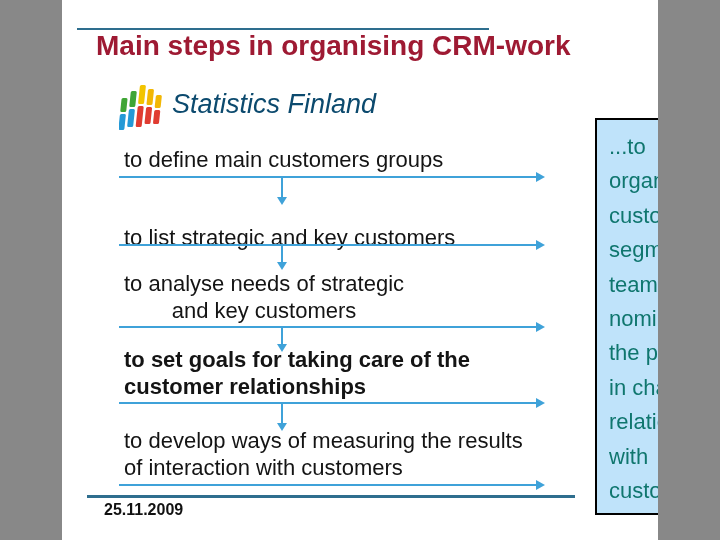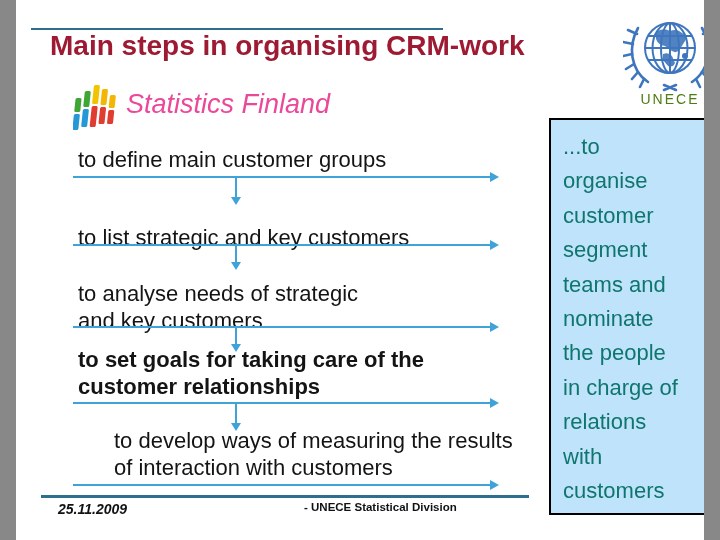--- a/index.html
+++ b/index.html
@@ -1,38 +1,38 @@
 <!DOCTYPE html>
 <html><head>
 <meta charset="utf-8">
 <style>
   html,body { margin:0; padding:0; background:#888; }
   .slide {
     position:relative;
-    width:688px; height:540px;
+    width:596px; height:540px;
     background:#ffffff;
     overflow:hidden;
     font-family:"Liberation Sans", sans-serif;
     margin:0 auto;
   }
   .top-rule {
     position:absolute; left:15px; top:28px;
     width:412px; height:2px; background:#2E6E8E;
   }
   .slide-title {
     position:absolute; left:34px; top:30px;
     font-size:28px; font-weight:bold; color:#9E1A33;
     white-space:nowrap; letter-spacing:0px;
   }
   
   .sf-logo { position:absolute; left:57px; top:83px; }
   .sf-icon { position:absolute; left:0; top:2px; }
   .sf-label {
     position:absolute; left:53px; top:6px;
-    font-size:27px; font-style:italic; color:#ec4899;
+    font-size:27px; font-style:italic; color:#0c4a6e;
     white-space:nowrap;
   }
   
   .unece-logo { position:absolute; left:607px; top:12px; width:94px; }
   .unece-label {
     position:absolute; left:0; top:79px; width:94px;
     text-align:center; font-size:14px; letter-spacing:2px;
     color:#4d7c0f;
   }
   
@@ -74,21 +74,21 @@
     font-size:22px; line-height:34.4px; color:#0f766e;
     white-space:pre-line;
   }
   
   .footer-rule {
     position:absolute; left:25px; top:495px;
     width:488px; height:3px; background:#2E6E8E;
   }
   .footer-date {
     position:absolute; left:42px; top:501px;
-    font-size:14px; font-weight:bold; color:#111;font-style:italic;
+    font-size:16px; font-weight:bold; color:#111;
   }
   .footer-division {
     position:absolute; left:288px; top:501px;
     font-size:11.5px; font-weight:bold; color:#111;
   }
 </style>
 </head>
 <body>
 
 <div class="slide">
@@ -136,39 +136,39 @@
         <path d="M14,22 l-9,-4 M10,32 l-10,-2 M9,42 l-9,2 M11,52 l-8,5 M15,60 l-6,7 M21,67 l-4,8"></path>
         <path d="M80,22 l9,-4 M84,32 l10,-2 M85,42 l9,2 M83,52 l8,5 M79,60 l6,7 M73,67 l4,8"></path>
         <path d="M41,73 l12,5 M53,73 l-12,5"></path>
       </g>
     </svg>
     <div class="unece-label">UNECE</div>
   </div>
 
   <div>
 
-    <div class="step-label" style="top:146px;">to define main customer groups</div>
+    <div class="step-label" style="top:146px;">to define main customers groups</div>
     <div class="h-arrow" style="top:176px;"></div>
     <div class="v-arrow" style="top:178px; height:20px;"></div>
 
     <div class="step-label" style="top:224px;">to list strategic and key customers</div>
     <div class="h-arrow" style="top:244px;"></div>
     <div class="v-arrow" style="top:246px; height:17px;"></div>
 
-    <div class="step-label" style="top:280px;">to analyse needs of strategic
+    <div class="step-label" style="top:270px;text-align:center;">to analyse needs of strategic
 and key customers</div>
     <div class="h-arrow" style="top:326px;"></div>
     <div class="v-arrow" style="top:328px; height:17px;"></div>
 
     <div class="step-label" style="top:346px;font-weight:bold;">to set goals for taking care of the
 customer relationships</div>
     <div class="h-arrow" style="top:402px;"></div>
     <div class="v-arrow" style="top:404px; height:20px;"></div>
 
-    <div class="step-label" style="top:427px;margin-left:36px;">to develop ways of measuring the results
+    <div class="step-label" style="top:427px;">to develop ways of measuring the results
 of interaction with customers</div>
     <div class="h-arrow" style="top:484px;"></div>
 
   </div>
 
   <div class="side-box">
     <div class="side-box-text">...to
 organise
 customer
 segment
@@ -176,15 +176,14 @@
 nominate
 the people
 in charge of
 relations
 with
 customers</div>
   </div>
 
   <div class="footer-rule"></div>
   <div class="footer-date">25.11.2009</div>
-  <div class="footer-division">- UNECE Statistical Division</div>
 
 </div>
 
 </body></html>

